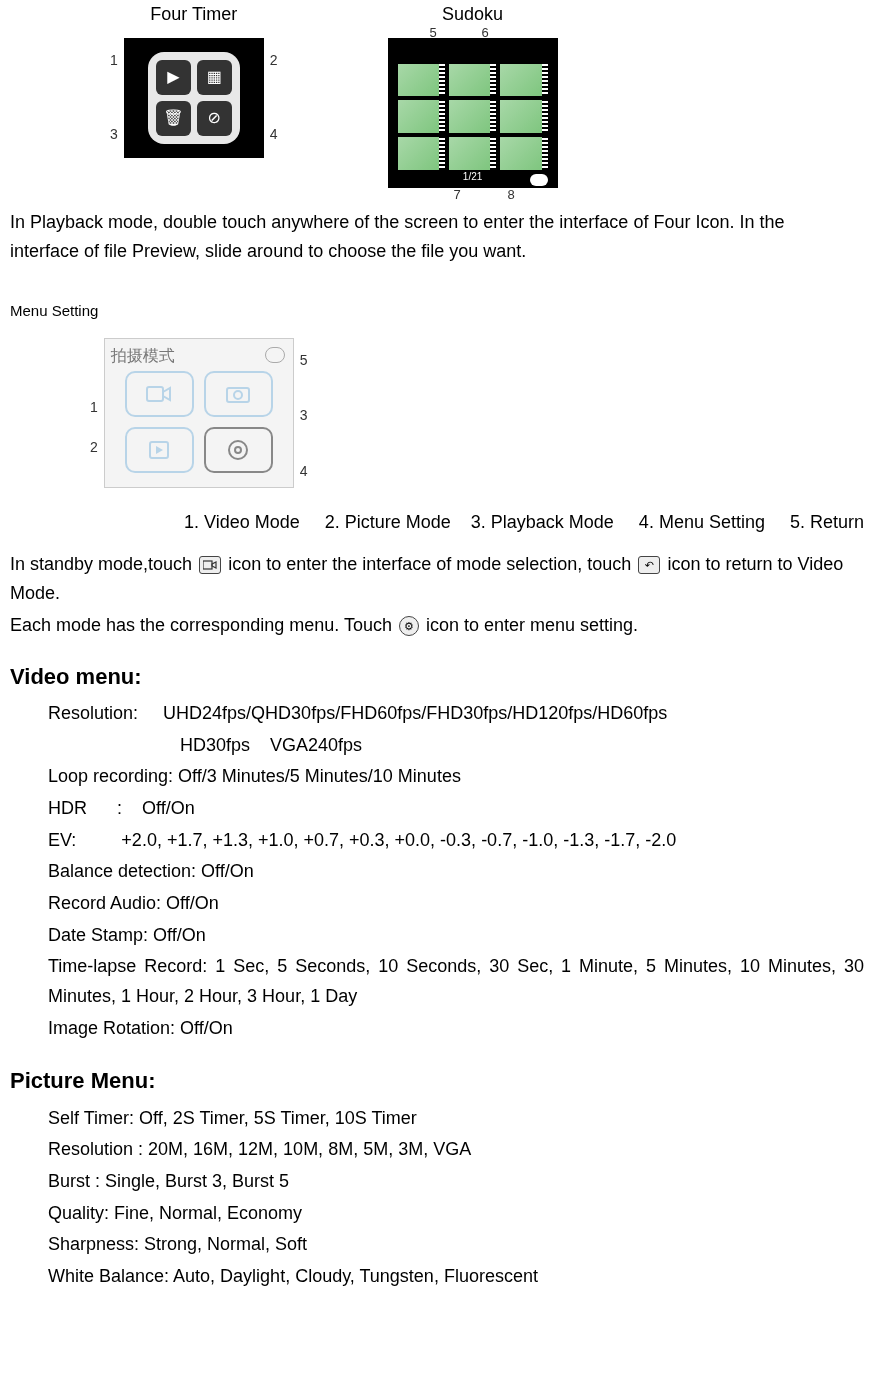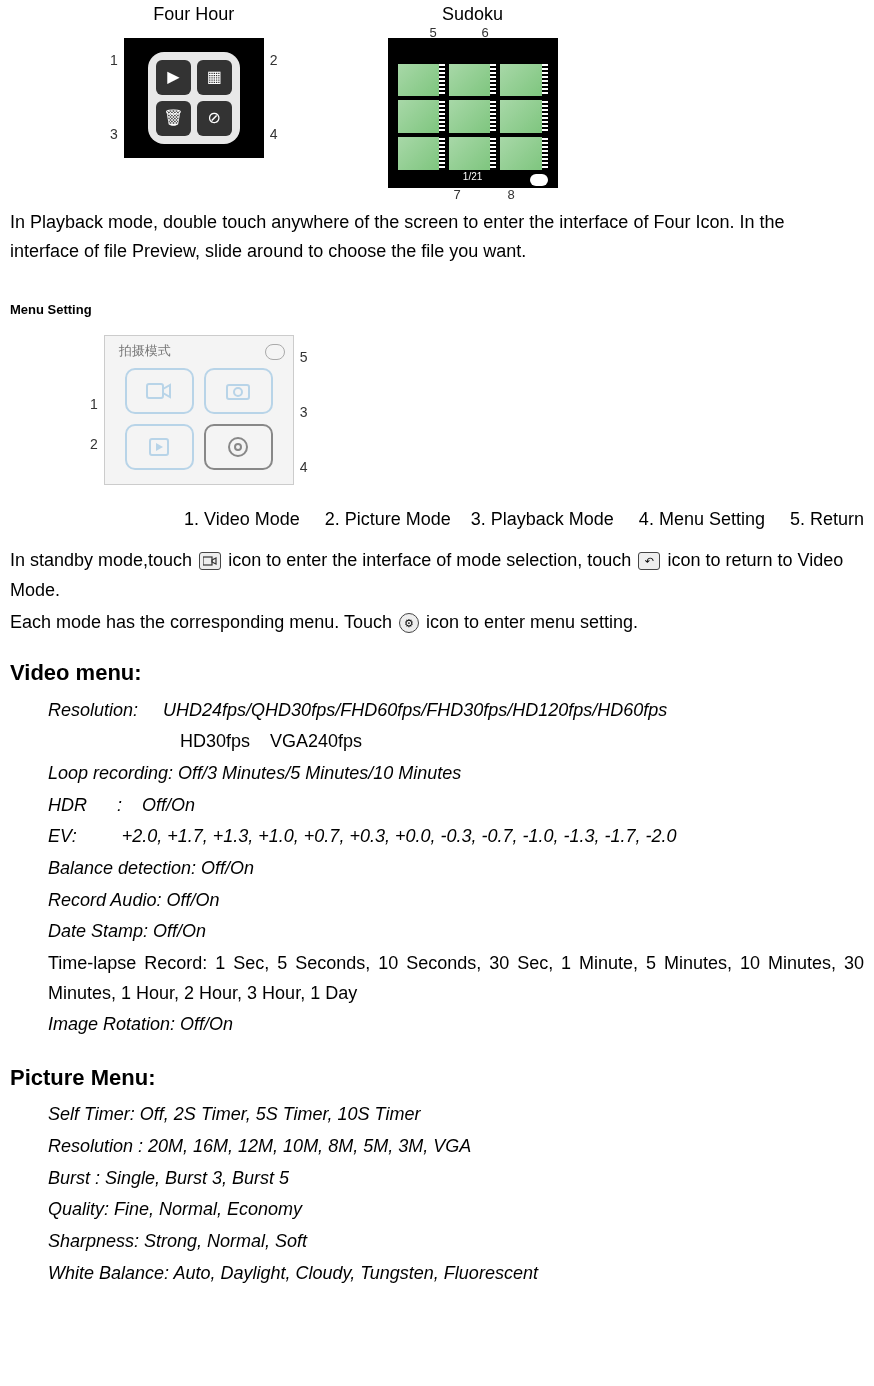--- a/index.html
+++ b/index.html
@@ -115,41 +115,41 @@
       width: 18px; height: 12px;
       background: #fff;
       border-radius: 6px;
     }
     .sudoku-num { position: absolute; font-size: 13px; color: #333; }
     .sn5 { top: -16px; left: 52px; }
     .sn6 { top: -16px; left: 104px; }
     .sn7 { bottom: -18px; left: 76px; }
     .sn8 { bottom: -18px; left: 130px; }
     .para { margin: 8px 12px 6px 0; }
-    .section-head { font-weight: bold; margin: 32px 0 14px 0; font-size: 13px; }
+    .section-head { font-weight: normal; margin: 32px 0 14px 0; font-size: 15px; }
     .subsection-head { font-weight: bold; margin: 18px 0 4px 0; font-size: 22px; }
     
     .menu-setting-wrap {
       display: flex;
       align-items: center;
       gap: 6px;
       margin-left: 80px;
       margin-bottom: 20px;
     }
     .menu-setting-box {
       width: 190px;
       height: 150px;
       background: #f4f4f4;
       border: 1px solid #ccc;
       position: relative;
     }
     .ms-head {
       position: absolute;
-      top: 4px; left: 14px;
-      font-size: 13px;
+      top: 4px; left: 6px;
+      font-size: 16px;
       color: #777;
       font-family: Liberation Serif, serif;
     }
     .ms-grid {
       position: absolute;
       top: 32px; left: 20px; right: 20px; bottom: 14px;
       display: grid;
       grid-template-columns: 1fr 1fr;
       grid-template-rows: 1fr 1fr;
       gap: 10px;
@@ -167,41 +167,41 @@
       position: absolute;
       top: 8px; right: 8px;
       width: 20px; height: 16px;
       border: 1px solid #aaa;
       border-radius: 8px;
     }
     .ms-right-col { display:flex; flex-direction:column; justify-content:space-between; height:140px; padding-top:6px; font-size:14px; color:#333;}
     .ms-left-col { display:flex; flex-direction:column; justify-content:space-around; height:110px; padding-top:30px; font-size:14px; color:#333;}
     .mode-list { margin: 6px 0 12px 0; text-align: right; }
     .body-text { margin: 2px 0; }
-    .indent { margin-left: 38px; font-style: italic; }
+    .indent { margin-left: 38px; }
     .inline-icon {
       display: inline-flex;
       vertical-align: middle;
       width: 22px; height: 18px;
       border: 1px solid #444;
       border-radius: 3px;
       align-items: center;
       justify-content: center;
       font-size: 11px;
       background: #eee;
       margin: 0 2px;
     }
     .inline-icon.round { border-radius: 50%; width:20px; height:20px; }
   </style>
 </head>
 <body>
 
 <div class="figure-row">
   <div class="figure-col">
-    <div class="fig-label">Four Hour</div>
+    <div class="fig-label">Four Timer</div>
     <div class="four-icon-wrap">
       <div class="num-col">
         <span>1</span>
         <span>3</span>
       </div>
       <div class="four-icon-box">
         <div class="four-icon-inner">
           <div class="cell">▶</div>
           <div class="cell">▦</div>
           <div class="cell">🗑</div>

